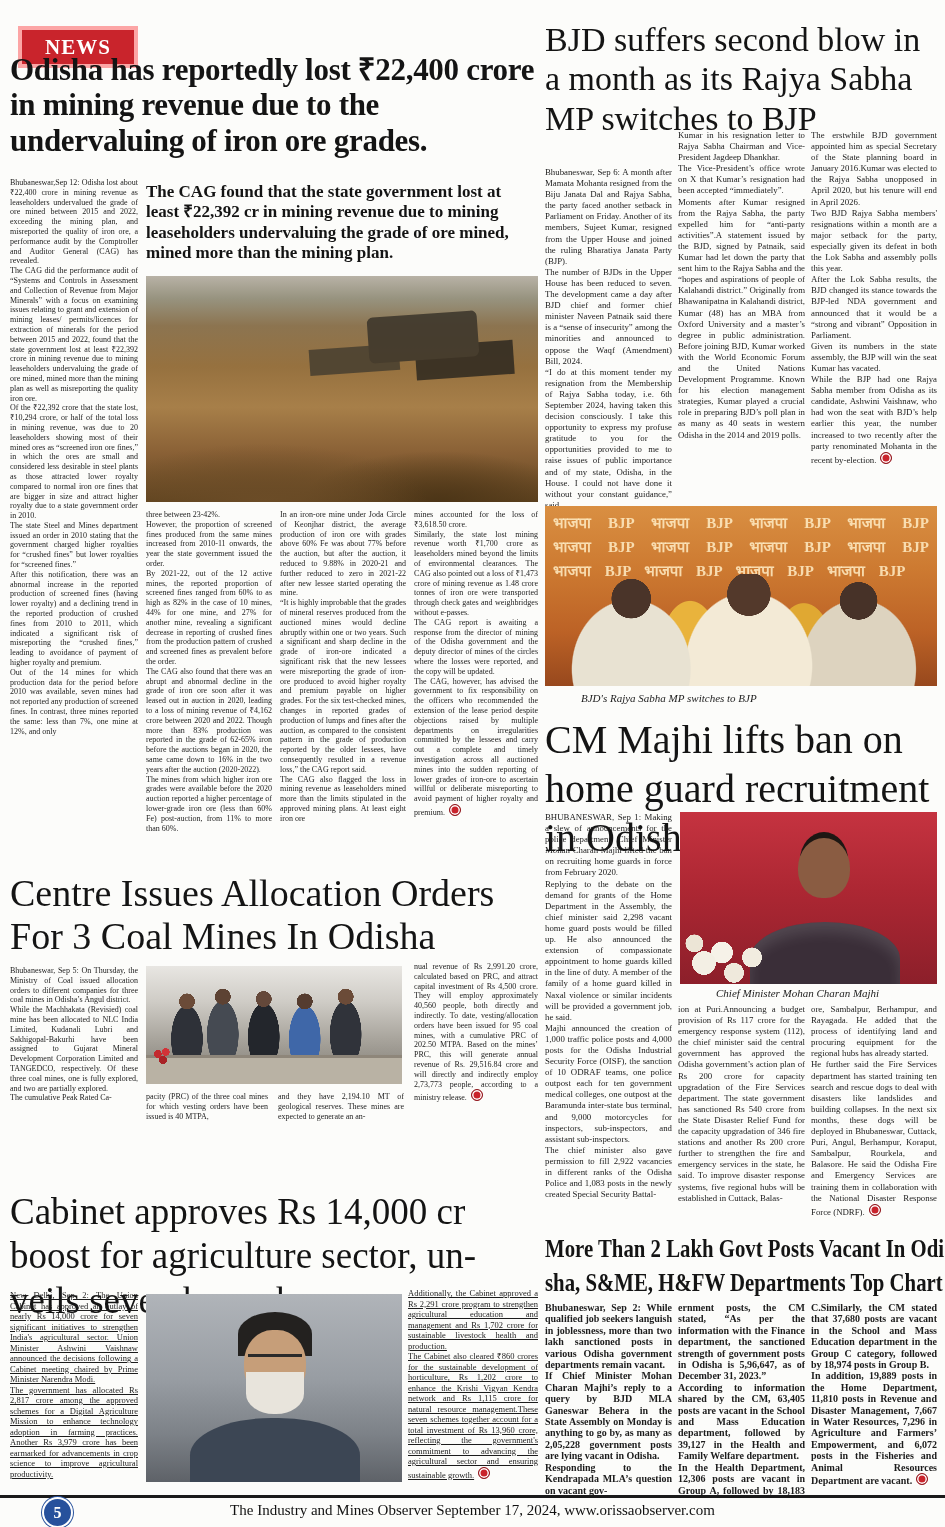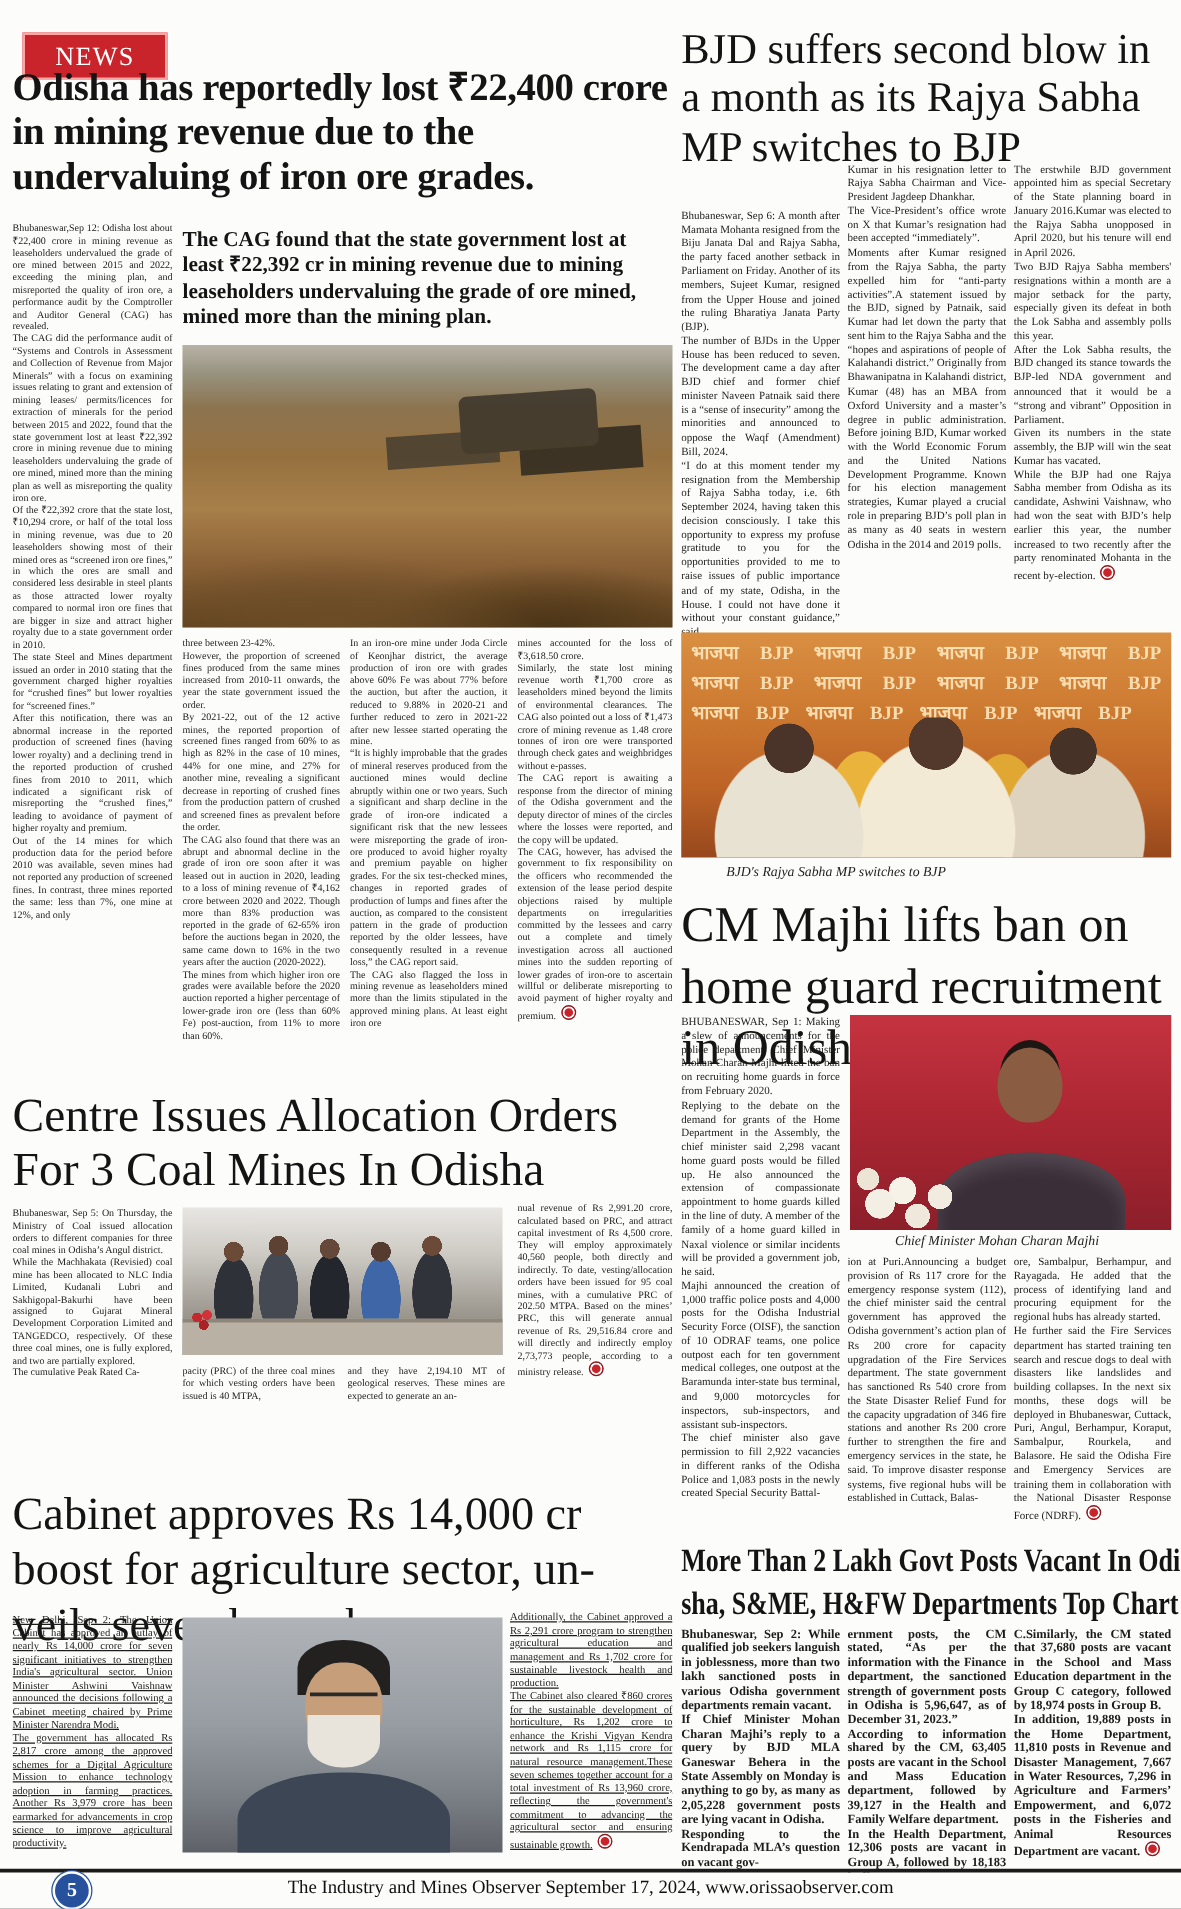--- a/index.html
+++ b/index.html
@@ -2,22 +2,22 @@
 <html><head>
 <meta charset="utf-8">
 <style>
   html,body{margin:0;padding:0;background:#888;}
   #page{position:relative;width:945px;height:1527px;background:#fcfcfa;margin:0 auto;
         font-family:"Liberation Serif", serif;color:#181818;overflow:hidden;
         border-bottom:3px solid #222;}
   .abs{position:absolute;}
   
   #news-badge{left:18px;top:26px;width:112px;height:34px;background:#c9242c;color:#fff;
-    display:flex;align-items:center;justify-content:center;font-weight:normal;font-size:21px;
-    letter-spacing:1px;border:2px solid #fca5a5;}
+    display:flex;align-items:center;justify-content:center;font-weight:bold;font-size:21px;
+    letter-spacing:1px;border:4px solid #fca5a5;}
   
   .hl{font-family:"Liberation Serif",serif;color:#141414;}
   #mining-hl{left:10px;top:52px;width:532px;font-size:31px;font-weight:bold;line-height:1.14;letter-spacing:-.3px;}
   #mining-sub{left:146px;top:182px;width:392px;font-size:17px;font-weight:bold;line-height:1.2;}
   #bjd-hl{left:545px;top:20px;width:398px;font-size:34px;line-height:1.16;}
   #centre-hl{left:10px;top:872px;width:534px;font-size:38px;line-height:1.12;}
   #cabinet-hl{left:10px;top:1150px;width:534px;font-size:37px;line-height:1.2;margin-top:40px;}
   #majhi-hl{left:545px;top:716px;width:398px;font-size:40px;line-height:1.22;}
   #vacant-hl{left:545px;top:1232px;width:398px;font-size:26px;font-weight:bold;line-height:1.3;}
   #vacant-hl .cond{transform:scaleX(.8);transform-origin:left;white-space:nowrap;display:block;}

